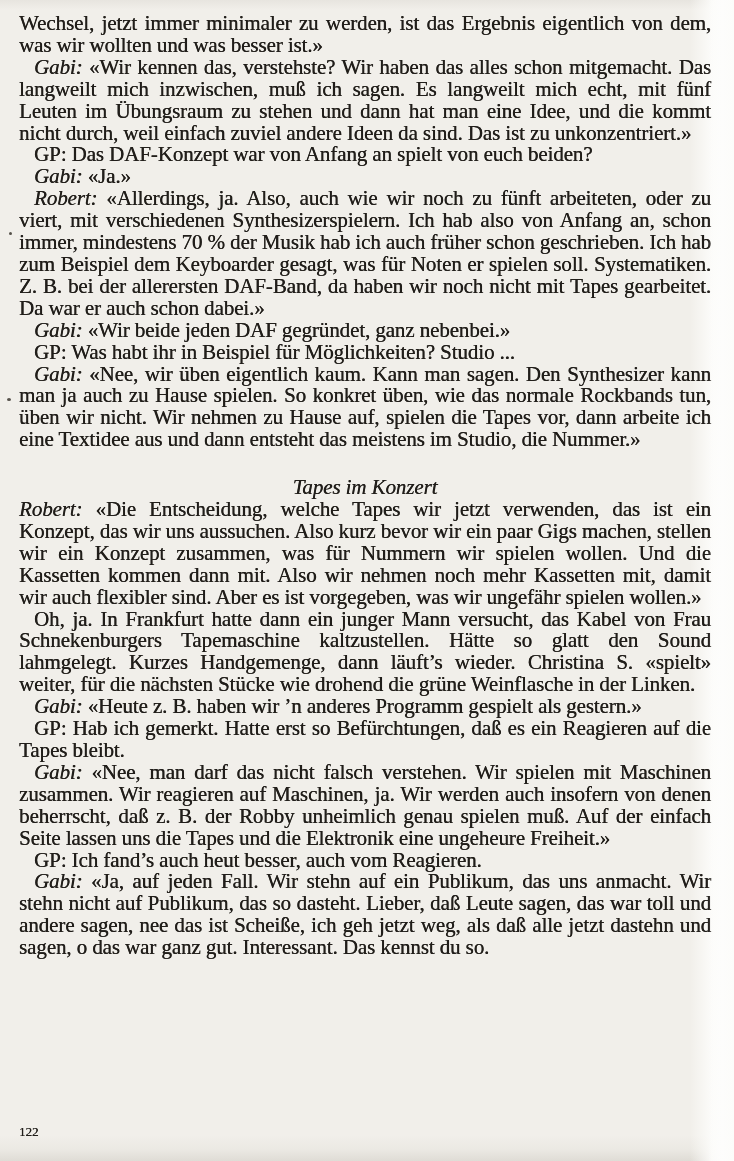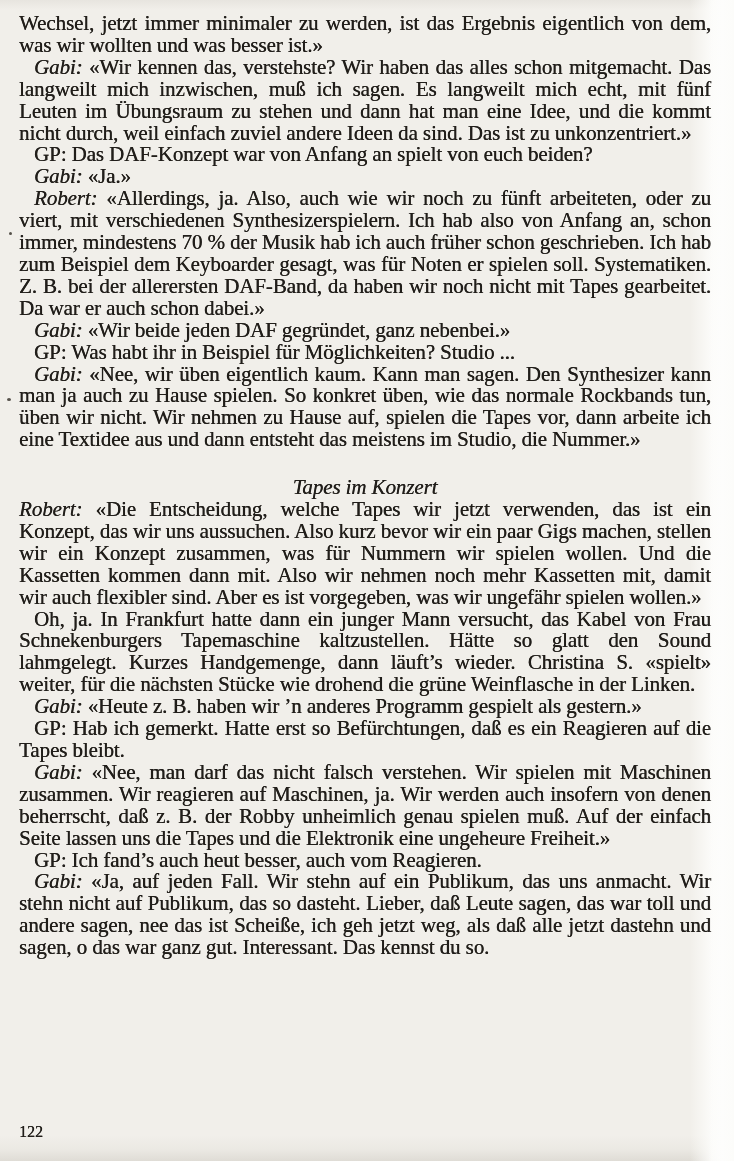--- a/index.html
+++ b/index.html
@@ -46,21 +46,21 @@
     font-style: italic;
     text-align: center;
   }
   .text-block em {
     margin-top: 12px;
   }
   .page-number {
     position: absolute;
     left: 19px;
     bottom: 18px;
-    font-size: 16px;
+    font-size: 13px;
     line-height: 22px;
     text-shadow: 0.3px 0 0 currentColor;
     margin-top: 12px;
   }
   .edge-right {
     position: absolute;
     top: 0;
     right: 0;
     width: 26px;
     height: 100%;

